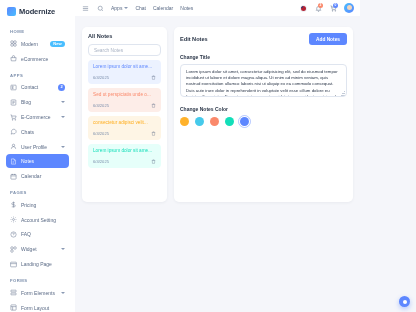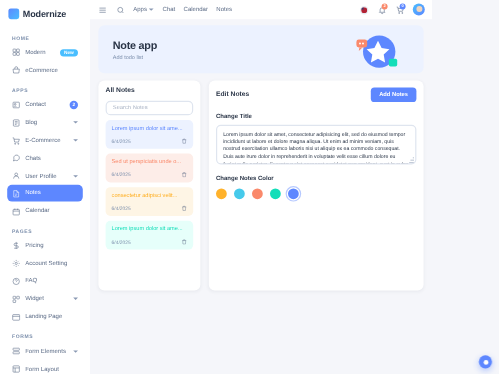--- a/index.html
+++ b/index.html
@@ -389,35 +389,20 @@
             <circle cx="18" cy="20" r="1.4"></circle>
             <path d="M2 3h3l2.5 12h11L21 7H6"></path>
           </svg>
         <span class="badge-dot blue">0</span>
       </div>
       <div class="avatar-top"></div>
     </header>
 
     <div class="content">
 
-      <section class="banner">
-        <div>
-          <div class="banner-title">Note app</div>
-          <div class="banner-sub">Add todo list</div>
-        </div>
-        <svg class="banner-art" viewBox="0 0 108 76">
-          <circle cx="62" cy="40" r="27" fill="#5D87FF"></circle>
-          <path d="M60 22l6 12 13 2-9.5 9 2.3 13L60 51.8 48.2 58l2.3-13-9.5-9 13-2z" fill="#fff"></path>
-          <rect x="24" y="20" width="18" height="13" rx="4" fill="#FA896B"></rect>
-          <path d="M29 33l-1 6 6-6z" fill="#FA896B"></path>
-          <circle cx="30" cy="26.5" r="1.6" fill="#fff"></circle>
-            <circle cx="35" cy="26.5" r="1.6" fill="#fff"></circle>
-          <rect x="78" y="52" width="14" height="13" rx="3" fill="#13DEB9"></rect>
-        </svg>
-      </section>
 
       <div class="panels">
 
         <section class="card notes-card">
           <div class="card-title">All Notes</div>
           <div class="search-wrap">
             <input type="text" placeholder="Search Notes" style="">
             <svg viewBox="0 0 24 24">
               <circle cx="11" cy="11" r="7"></circle>
                 <path d="M20 20l-3.5-3.5"></path>

